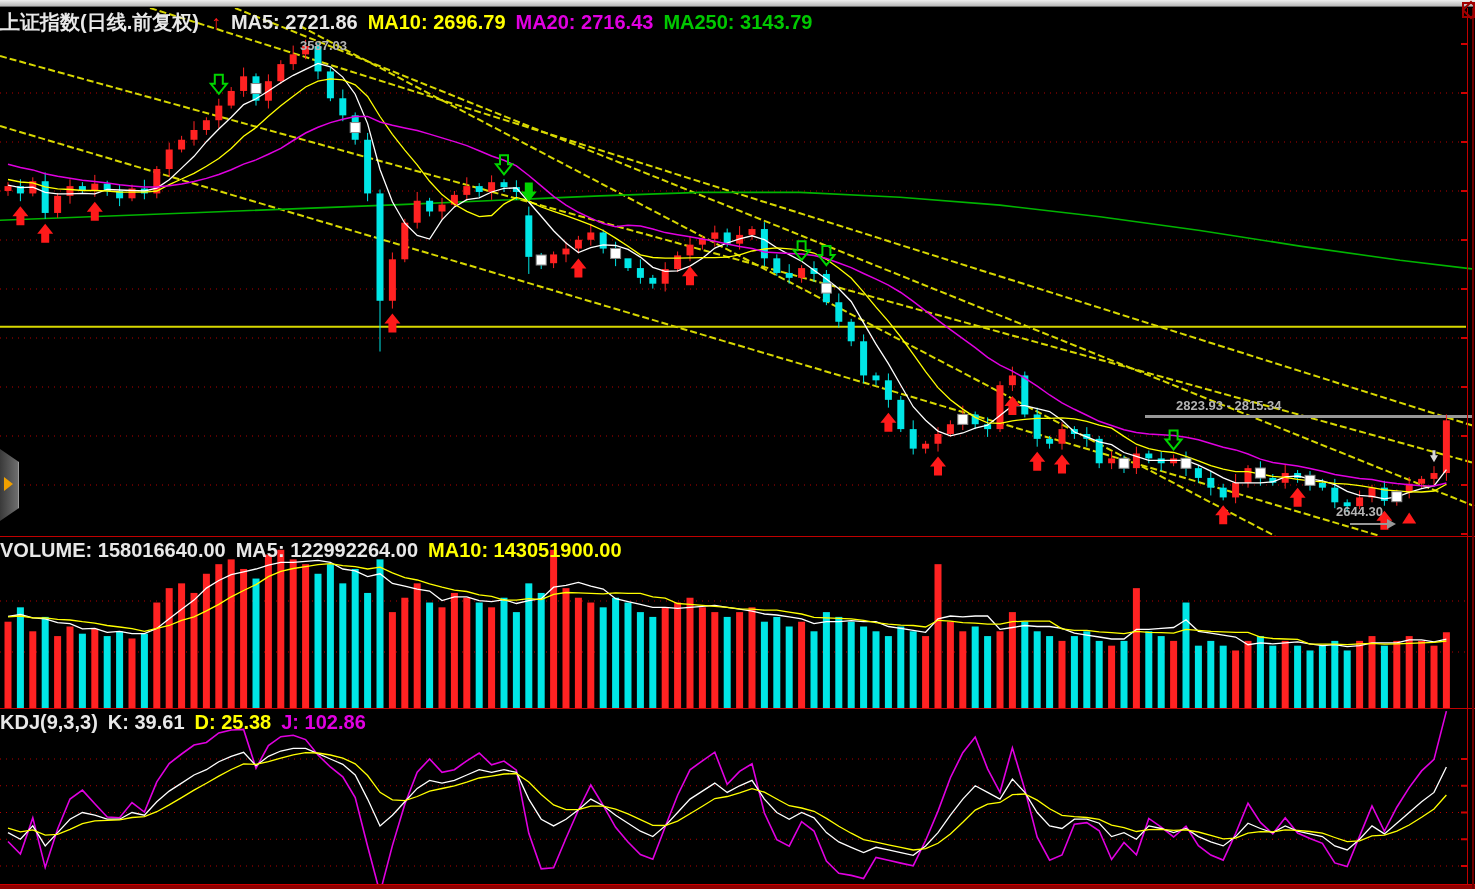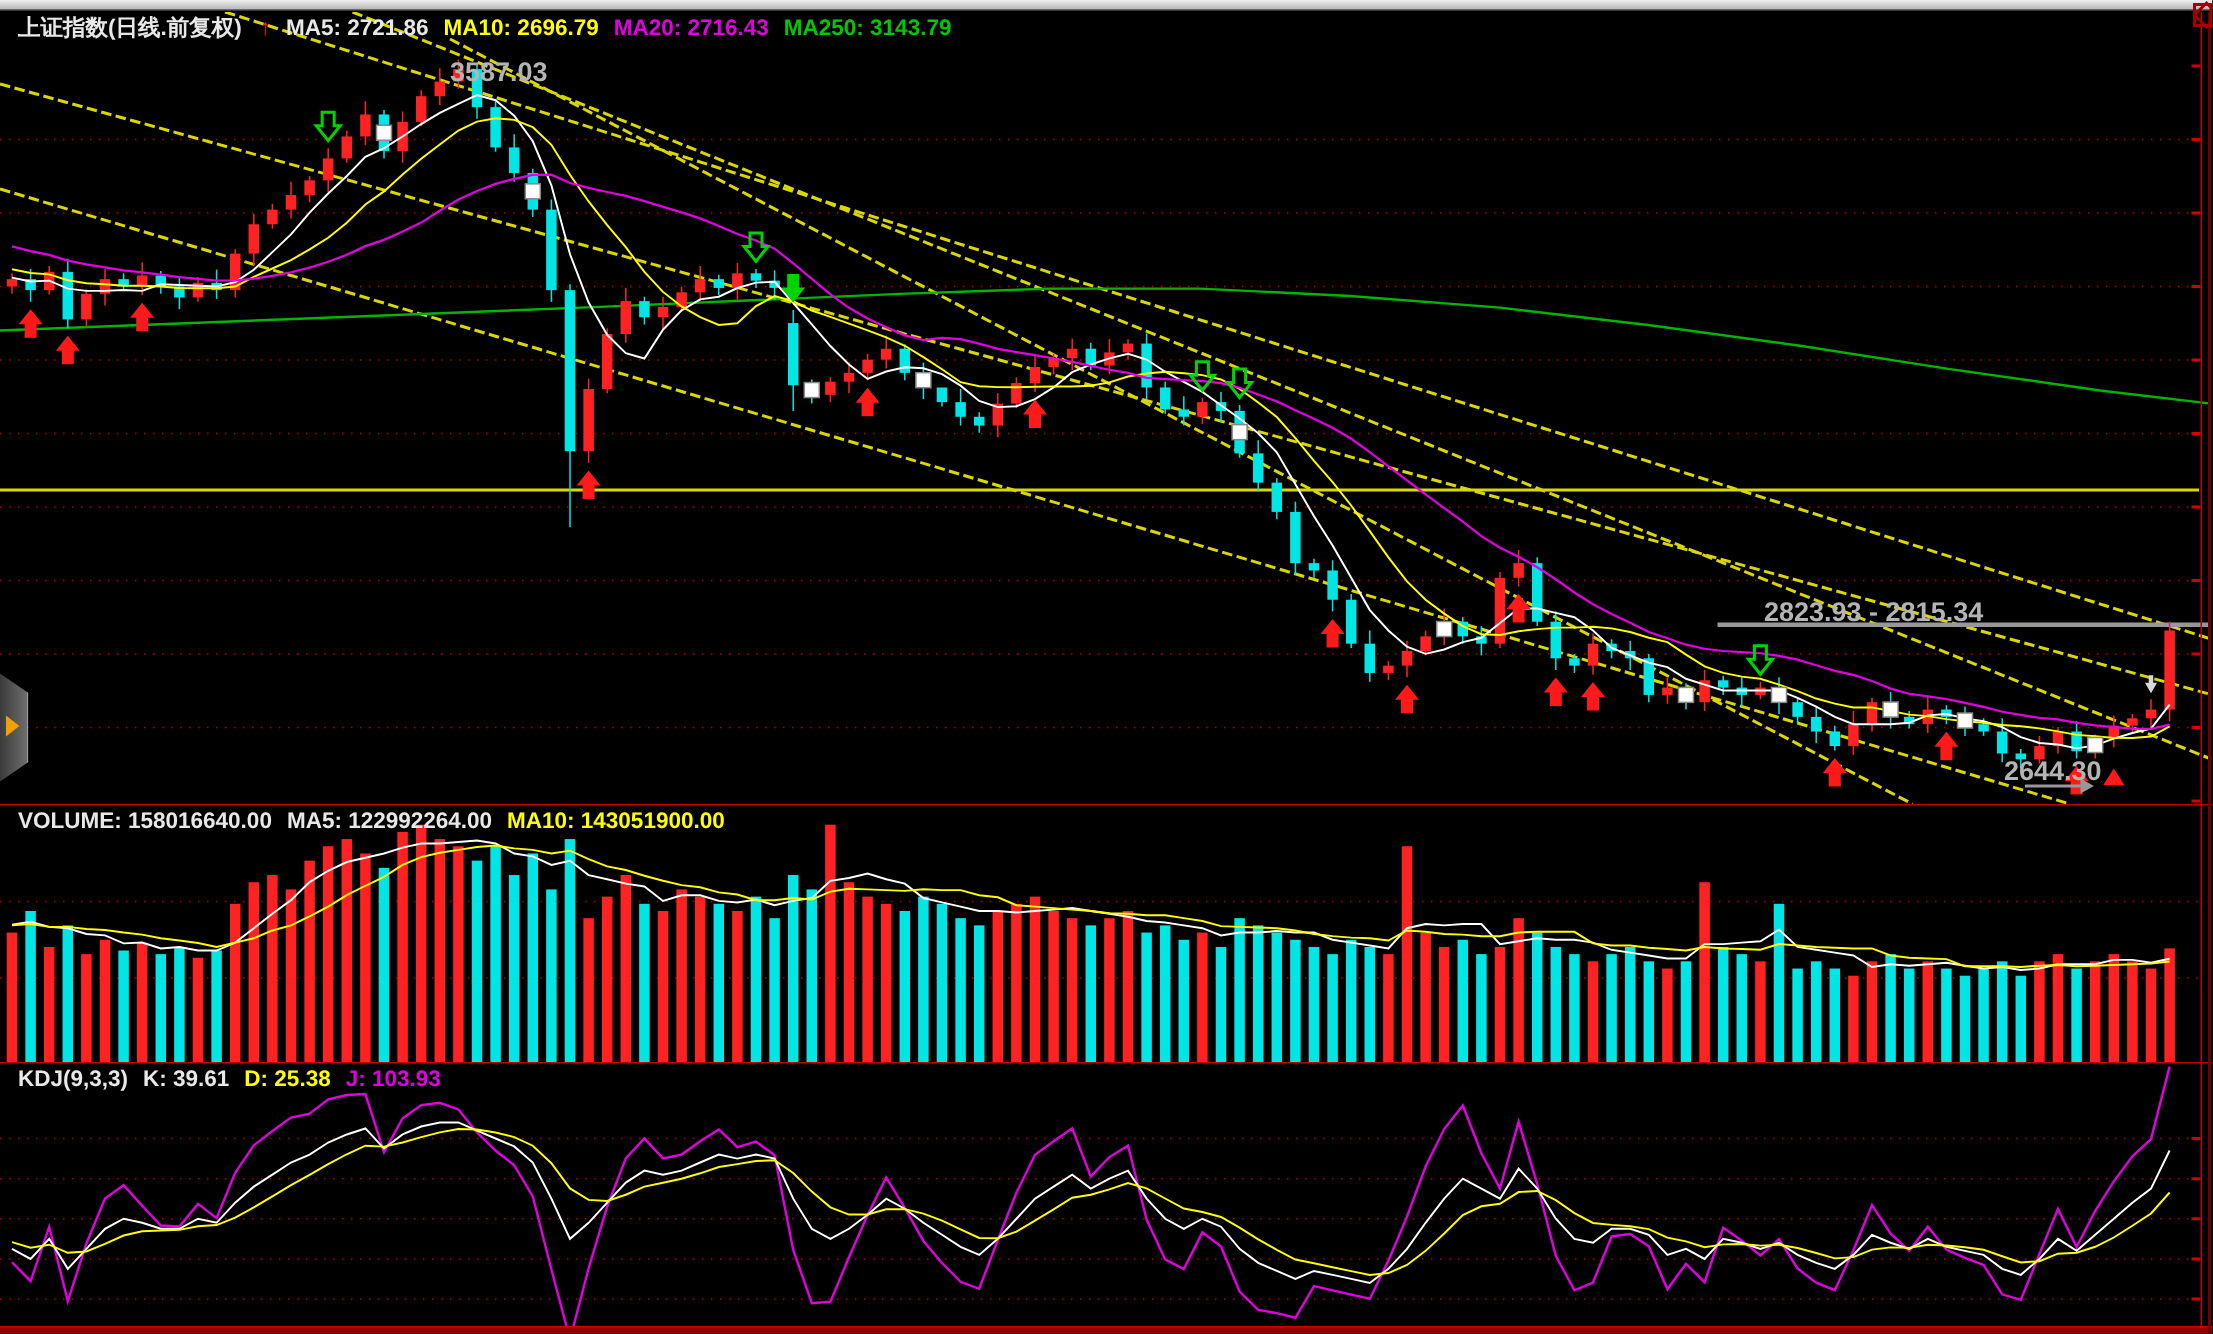--- a/index.html
+++ b/index.html
@@ -2,25 +2,25 @@
 <html><head>
 <meta charset="utf-8">
 <style>
   html,body{margin:0;padding:0;background:#000;width:1475px;height:889px;overflow:hidden;
     font-family:"Liberation Sans",sans-serif;}
   #stage{position:relative;width:1475px;height:889px;background:#000;}
   .topstrip{position:absolute;left:0;top:0;width:1475px;height:6px;
     background:linear-gradient(#efefef,#b9b9b9);border-bottom:1px solid #6b6b6b;}
   .redline{position:absolute;left:0;width:1475px;height:1px;background:#c00000;}
   svg{position:absolute;left:0;display:block;}
-  .hdr{position:absolute;left:12px;font-size:15px;font-weight:bold;letter-spacing:0;white-space:nowrap;z-index:30;}
+  .hdr{position:absolute;left:0;font-size:20px;font-weight:bold;letter-spacing:0;white-space:nowrap;z-index:30;}
   .hdr span{margin-right:10px;}
   .w{color:#e8e8e8}.y{color:#ffff00}.m{color:#e000e0}.g{color:#00c800}
   .uparrow-glyph{color:#ff1a1a;font-weight:bold;margin:0 6px 0 2px;}
-  .anno{position:absolute;color:#b4b4b4;font-size:18px;font-weight:bold;white-space:nowrap;z-index:25;}
+  .anno{position:absolute;color:#b4b4b4;font-size:13px;font-weight:bold;white-space:nowrap;z-index:25;}
   .icons{position:absolute;top:10px;right:14px;z-index:40;display:flex;gap:8px;align-items:center;}
   .axis-v{position:absolute;top:8px;width:1px;height:876px;background:#c00000;z-index:20;}
   .axis-v2{position:absolute;top:8px;width:2px;height:881px;background:#6f0000;z-index:20;}
   .bottombar{position:absolute;left:0;top:884px;width:1475px;height:5px;background:#8f0000;border-top:1px solid #d00000;}
   .tabhandle{position:absolute;left:0;top:449px;width:18px;height:72px;z-index:35;
     background:linear-gradient(90deg,#3a3a3a,#6e6e6e);
     clip-path:polygon(0 0,100% 18%,100% 82%,0 100%);border-right:1px solid #9a9a9a;}
   .tabhandle .tri{position:absolute;left:4px;top:28px;width:0;height:0;
     border-left:9px solid #f0a000;border-top:7px solid transparent;border-bottom:7px solid transparent;}
 </style>
@@ -481,21 +481,21 @@
       <rect x="1418.1000000000001" y="103.88235294117648" width="7" height="67.11764705882352" fill="#ff2222"></rect>
       <rect x="1430.5" y="108.6764705882353" width="7" height="62.3235294117647" fill="#ff2222"></rect>
       <rect x="1442.9" y="95.25294117647059" width="7" height="75.74705882352941" fill="#ff2222"></rect>
       <polyline points="8.0,79.4 20.4,77.5 32.8,80.9 45.2,81.8 57.6,85.7 70.0,86.6 82.4,91.9 94.8,91.4 107.2,95.3 119.6,94.3 132.0,96.7 144.4,96.7 156.8,91.4 169.2,81.8 181.6,72.2 194.0,63.1 206.4,51.1 218.8,43.5 231.2,37.7 243.6,34.8 256.0,32.0 268.4,28.1 280.8,25.3 293.2,25.3 305.6,24.3 318.0,23.3 330.4,25.3 342.8,32.0 355.2,33.9 367.6,39.6 380.0,36.8 392.4,46.4 404.8,49.2 417.2,52.1 429.6,54.0 442.0,63.6 454.4,59.8 466.8,59.8 479.2,63.6 491.6,64.6 504.0,62.7 516.4,66.5 528.8,63.6 541.2,61.7 553.6,50.2 566.0,48.3 578.4,45.4 590.8,49.2 603.2,52.1 615.6,61.7 628.0,64.6 640.4,67.4 652.8,70.3 665.2,70.3 677.6,71.3 690.0,70.3 702.4,69.4 714.8,68.4 727.2,70.3 739.6,72.2 752.0,74.2 764.4,77.0 776.8,78.0 789.2,79.9 801.6,81.8 814.0,86.6 826.4,84.7 838.8,84.7 851.2,83.7 863.6,84.7 876.0,84.7 888.4,89.5 900.8,91.4 913.2,93.3 925.6,95.3 938.0,81.8 950.4,79.0 962.8,79.9 975.2,79.0 987.6,79.0 1000.0,92.4 1012.4,90.5 1024.8,88.5 1037.2,89.5 1049.6,89.5 1062.0,91.4 1074.4,96.2 1086.8,98.1 1099.2,100.0 1111.6,102.0 1124.0,102.0 1136.4,92.4 1148.8,92.4 1161.2,91.4 1173.6,90.5 1186.0,82.8 1198.4,94.3 1210.8,96.2 1223.2,98.1 1235.6,100.0 1248.0,107.7 1260.4,105.8 1272.8,106.8 1285.2,105.8 1297.6,104.8 1310.0,106.8 1322.4,108.7 1334.8,107.7 1347.2,109.6 1359.6,108.7 1372.0,105.8 1384.4,105.8 1396.8,105.8 1409.2,102.9 1421.6,102.9 1434.0,104.8 1446.4,102.2" fill="none" stroke="#ffffff" stroke-width="1.3"></polyline>
       <polyline points="8.0,79.9 20.4,79.0 32.8,80.9 45.2,80.9 57.6,82.3 70.0,83.0 82.4,84.7 94.8,86.1 107.2,88.5 119.6,90.0 132.0,91.7 144.4,94.3 156.8,91.4 169.2,88.5 181.6,83.3 194.0,79.9 206.4,73.9 218.8,67.4 231.2,59.8 243.6,53.5 256.0,47.6 268.4,39.6 280.8,34.4 293.2,31.5 305.6,29.6 318.0,27.7 330.4,26.7 342.8,28.6 355.2,29.6 367.6,32.0 380.0,30.1 392.4,35.8 404.8,40.6 417.2,43.0 429.6,46.8 442.0,50.2 454.4,53.1 466.8,54.5 479.2,57.9 491.6,59.3 504.0,63.1 516.4,63.1 528.8,61.7 541.2,62.7 553.6,57.4 566.0,55.5 578.4,55.9 590.8,56.4 603.2,56.9 615.6,55.9 628.0,56.4 640.4,56.4 652.8,59.8 665.2,61.2 677.6,66.5 690.0,67.4 702.4,68.4 714.8,69.4 727.2,70.3 739.6,71.8 752.0,72.2 764.4,73.2 776.8,73.2 789.2,75.1 801.6,77.0 814.0,80.4 826.4,80.9 838.8,81.3 851.2,81.8 863.6,83.3 876.0,85.7 888.4,87.1 900.8,88.1 913.2,88.5 925.6,90.0 938.0,83.3 950.4,84.2 962.8,85.7 975.2,86.1 987.6,87.1 1000.0,87.1 1012.4,84.7 1024.8,84.2 1037.2,84.2 1049.6,84.2 1062.0,91.9 1074.4,93.3 1086.8,93.3 1099.2,94.8 1111.6,95.7 1124.0,96.7 1136.4,94.3 1148.8,95.3 1161.2,95.7 1173.6,96.2 1186.0,92.4 1198.4,93.3 1210.8,94.3 1223.2,94.8 1235.6,95.3 1248.0,95.3 1260.4,100.0 1272.8,101.5 1285.2,102.0 1297.6,102.4 1310.0,107.2 1322.4,107.2 1334.8,107.2 1347.2,107.7 1359.6,106.8 1372.0,106.3 1384.4,107.2 1396.8,106.8 1409.2,106.3 1421.6,105.8 1434.0,105.3 1446.4,104.0" fill="none" stroke="#ffff00" stroke-width="1.3"></polyline>
     </svg>
 
   <div class="redline" style="top:708px"></div>
 
   <div class="hdr" style="top:711px">
-    <span class="w">KDJ(9,3,3)</span><span class="w">K: 39.61</span><span class="y">D: 25.38</span><span class="m">J: 103.93</span>
+    <span class="w">KDJ(9,3,3)</span><span class="w">K: 39.61</span><span class="y">D: 25.38</span><span class="m">J: 102.86</span>
   </div>
   <svg id="kdjSvg" width="1475" height="175" style="top:709px;z-index:10">
       <line x1="0" y1="50" x2="1466" y2="50" stroke="#b40000" stroke-width="1" stroke-dasharray="1,5"></line>
       <line x1="1461" y1="50" x2="1467" y2="50" stroke="#d00000" stroke-width="2"></line>
       <line x1="0" y1="76.75" x2="1466" y2="76.75" stroke="#b40000" stroke-width="1" stroke-dasharray="1,5"></line>
       <line x1="1461" y1="76.75" x2="1467" y2="76.75" stroke="#d00000" stroke-width="2"></line>
       <line x1="0" y1="103.5" x2="1466" y2="103.5" stroke="#b40000" stroke-width="1" stroke-dasharray="1,5"></line>
       <line x1="1461" y1="103.5" x2="1467" y2="103.5" stroke="#d00000" stroke-width="2"></line>
       <line x1="0" y1="130.25" x2="1466" y2="130.25" stroke="#b40000" stroke-width="1" stroke-dasharray="1,5"></line>
       <line x1="1461" y1="130.25" x2="1467" y2="130.25" stroke="#d00000" stroke-width="2"></line>

